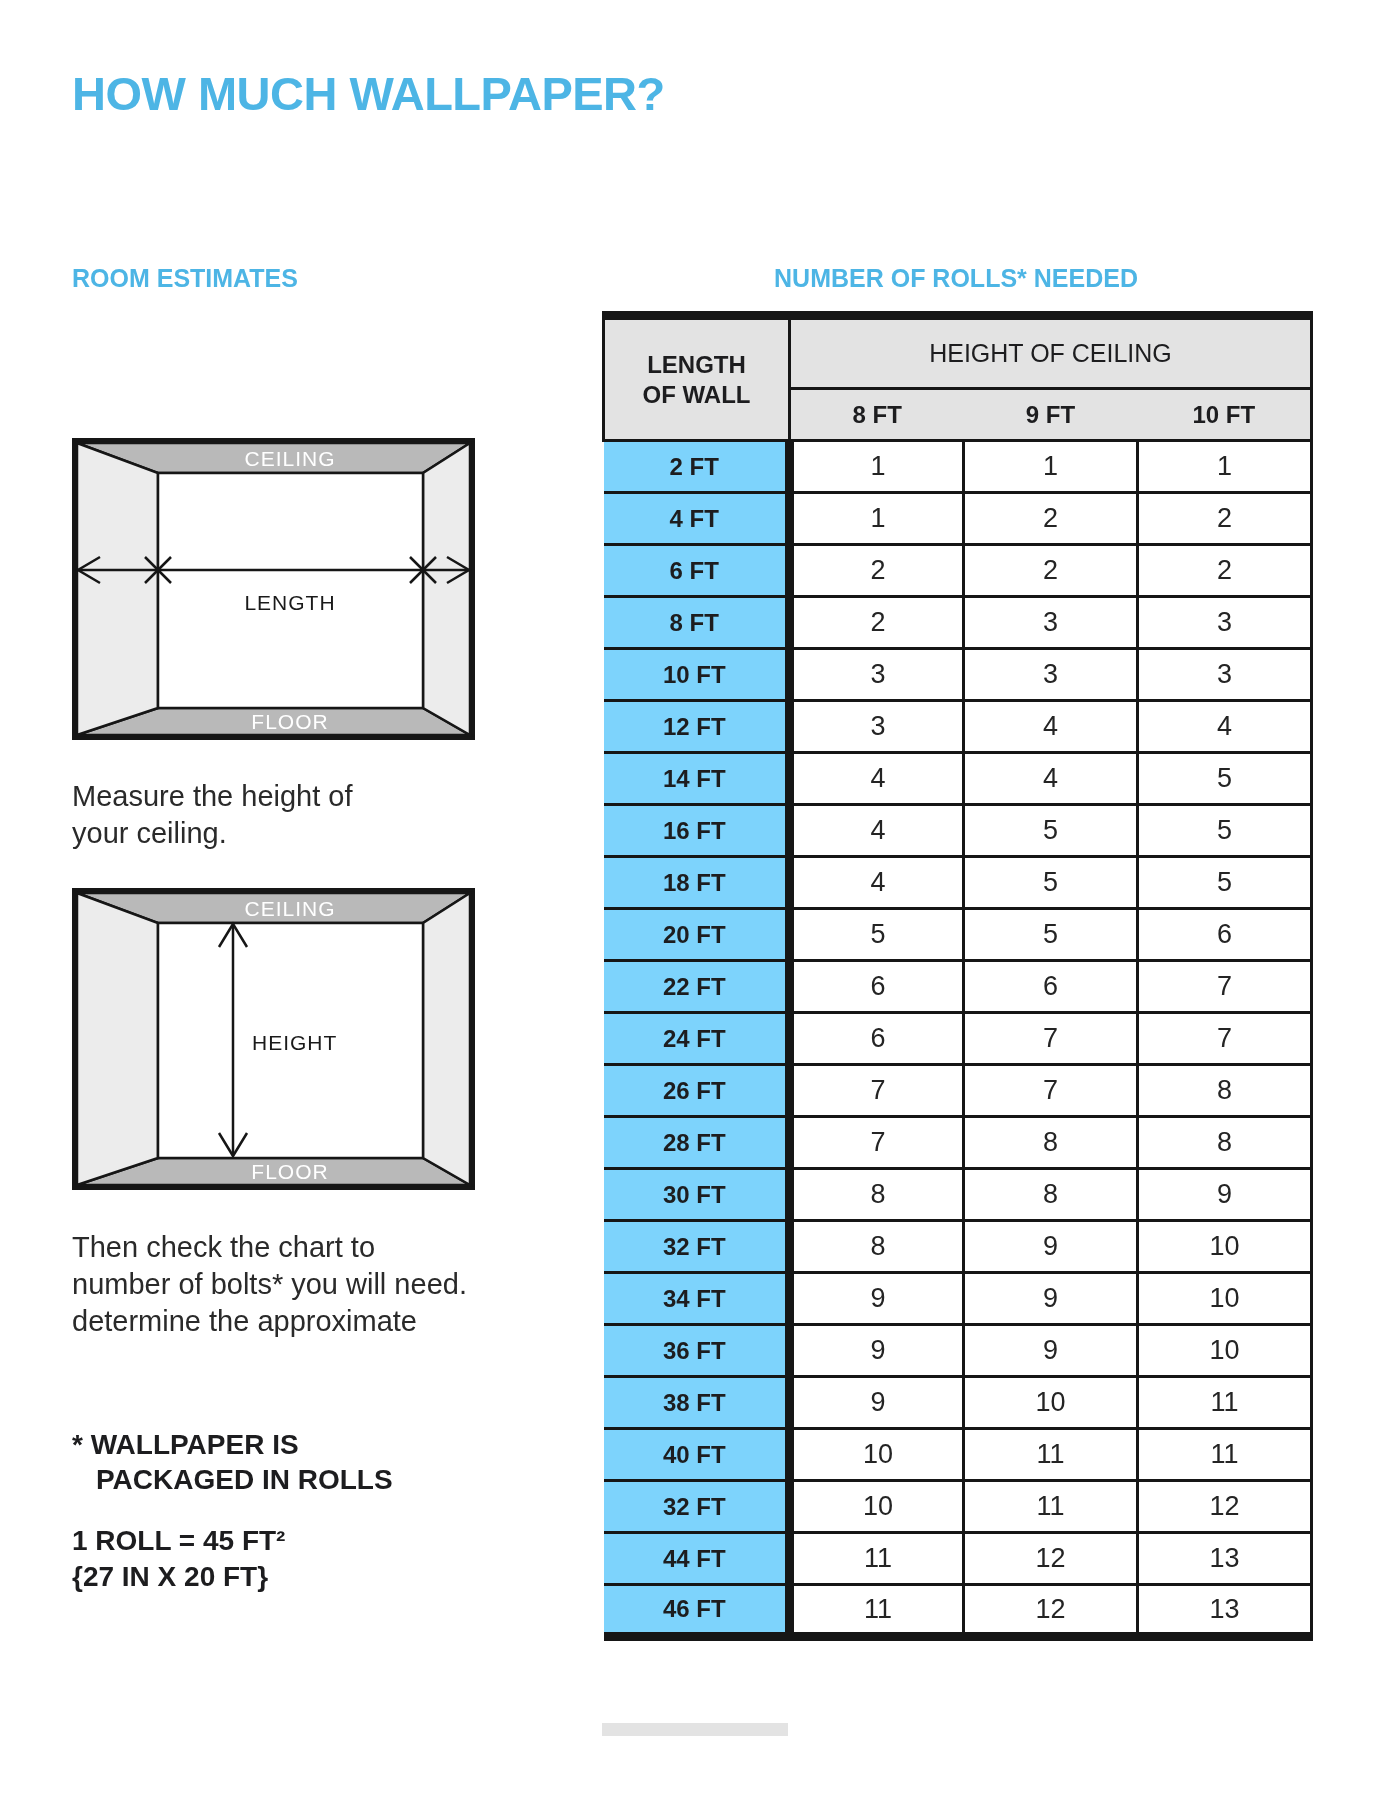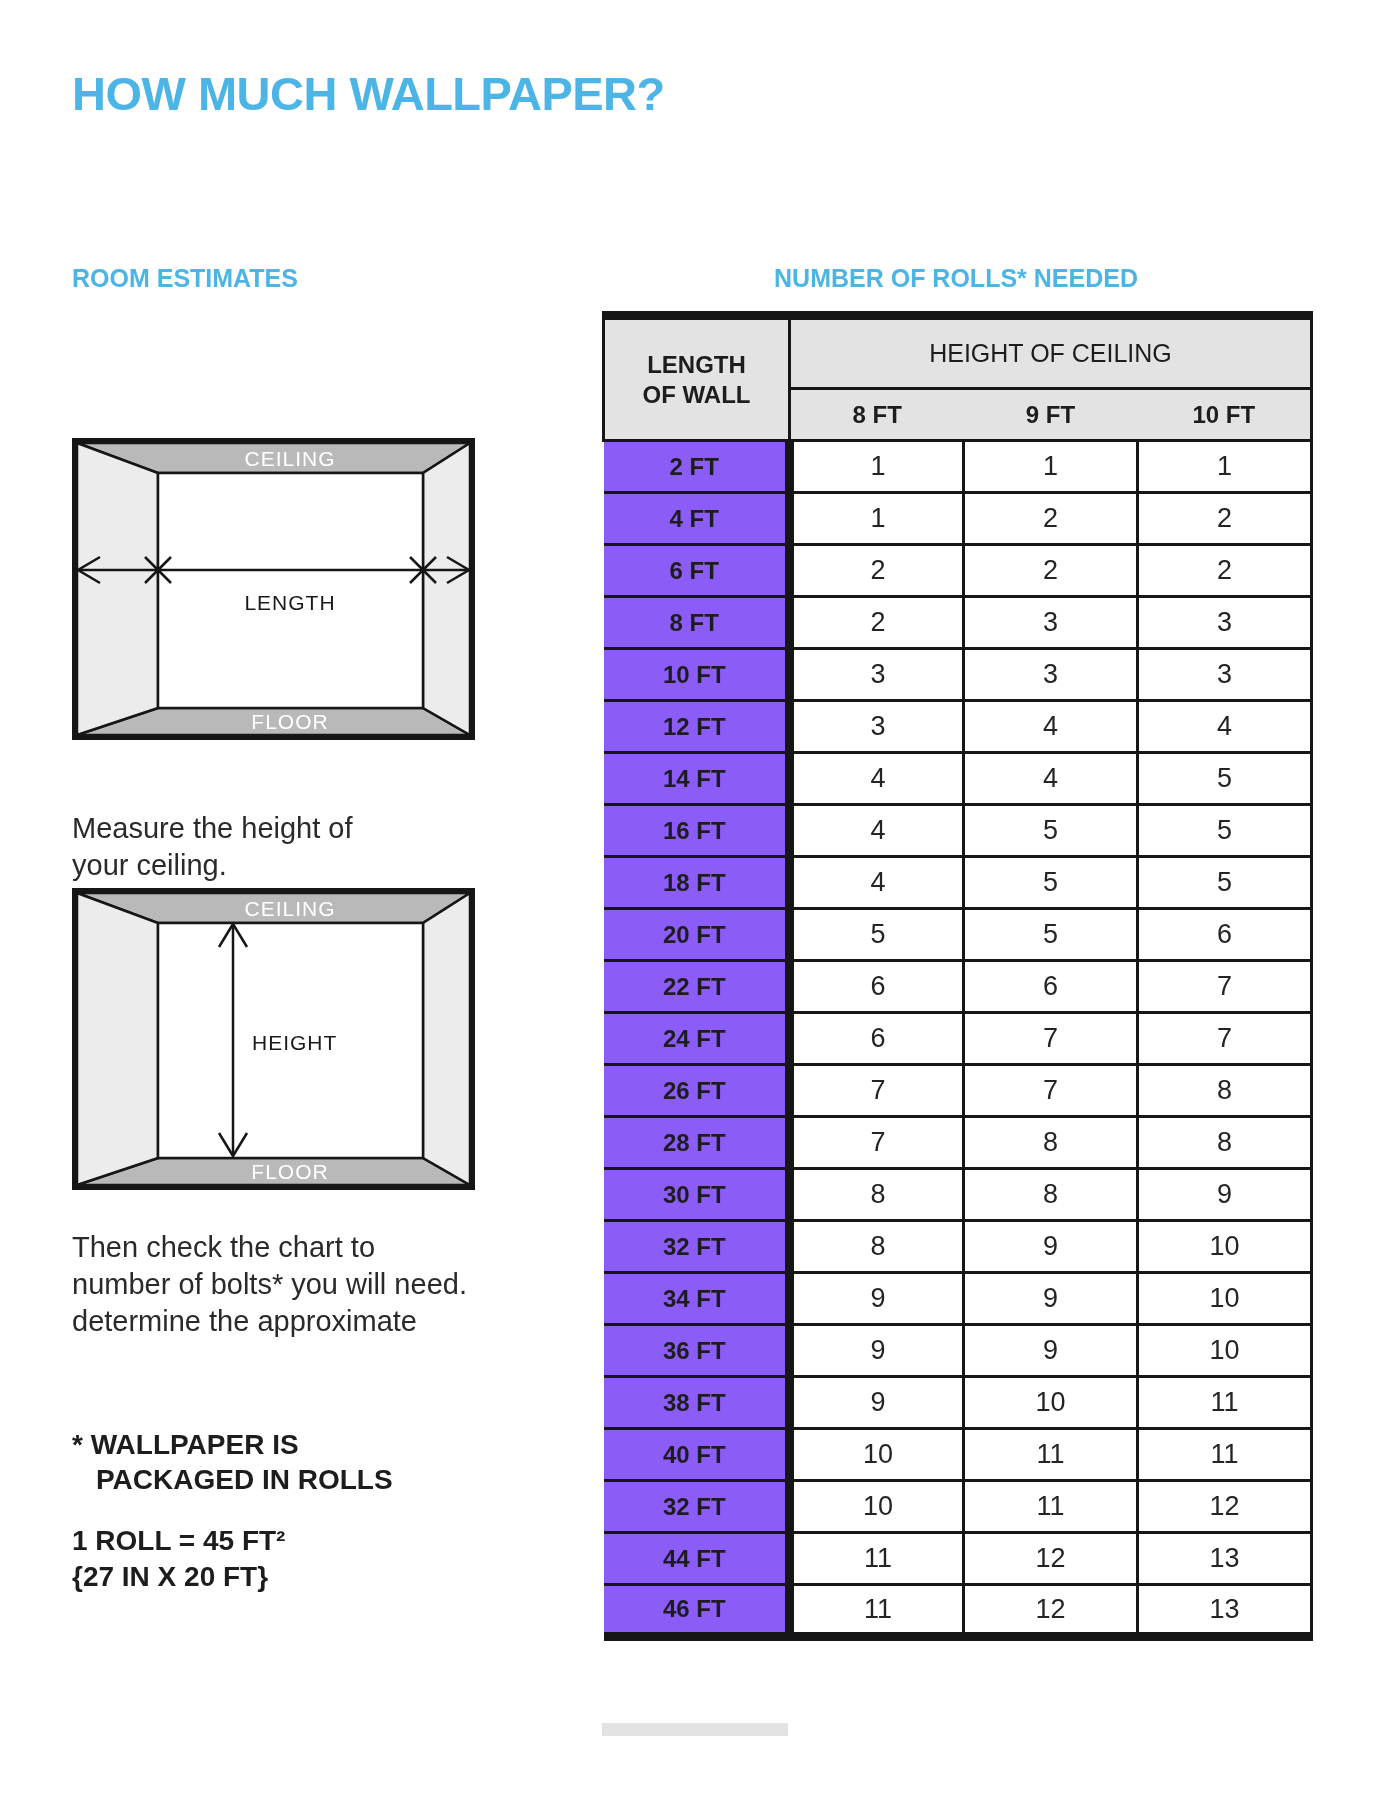--- a/index.html
+++ b/index.html
@@ -35,21 +35,21 @@
   .heading-right { left: 602px; top: 264px; width: 708px; text-align: center; }
 
   .body-text {
     position: absolute;
     left: 72px;
     font-size: 29px;
     line-height: 37px;
     color: #2a2a2a;
   }
   .step1 { top: 326px; }
-  .step2 { top: 778px; margin-top: 32px; }
+  .step2 { top: 778px; }
   .step3 { top: 1229px; }
 
   .footnote {
     position: absolute;
     left: 72px; top: 1427px;
     font-size: 28px;
     font-weight: bold;
     line-height: 35px;
     color: #1d1d1f;
   }
@@ -102,21 +102,21 @@
   th.group-header { height: 73px; font-size: 25px; font-weight: normal; }
   tr.subrow th {
     height: 52px;
     font-size: 24px;
     font-weight: bold;
     border-left: none;
     border-right: none;
   }
   tr.subrow th:last-child { border-right: 3px solid #161616; }
   table.rolls th.rowhdr {
-    background: #8b5cf6;
+    background: #7dd3fc;
     border-left: none;
     border-right: 9px solid #161616;
     font-size: 24px;
     font-weight: bold;
     color: #1d1d1f;
   }
   table.rolls td {
     height: 52px;
     font-size: 27px;
     font-weight: normal;

